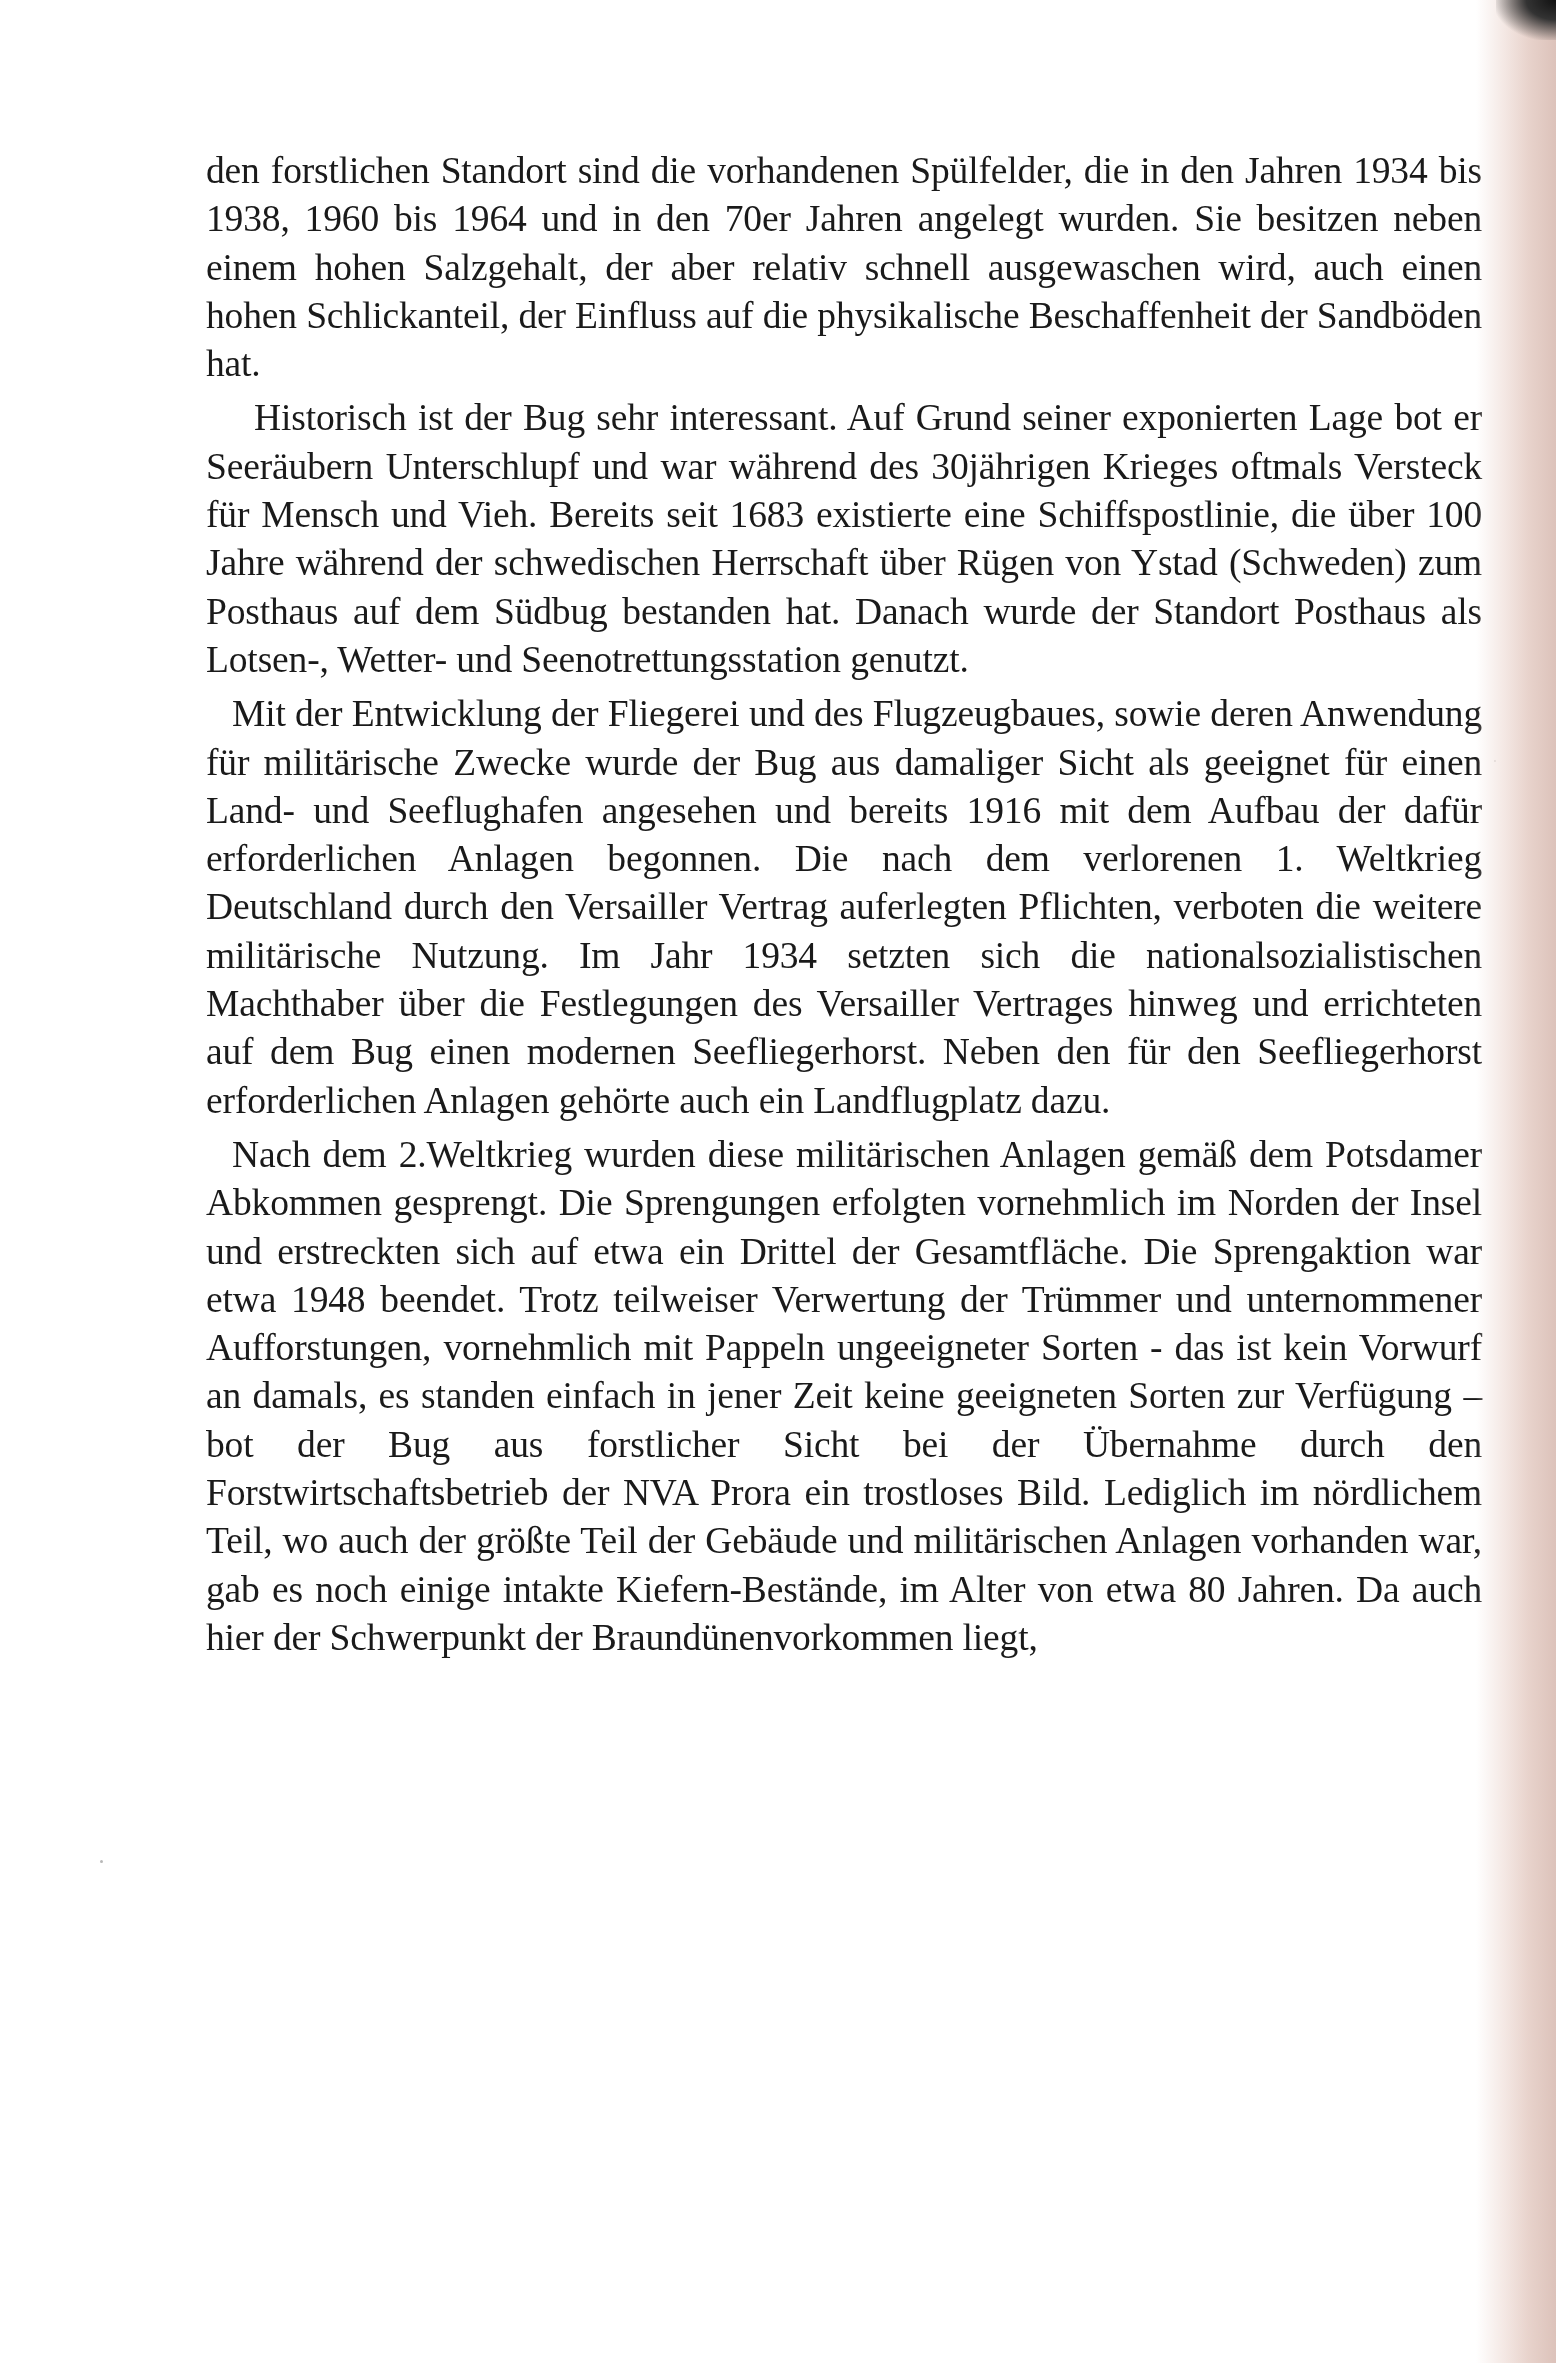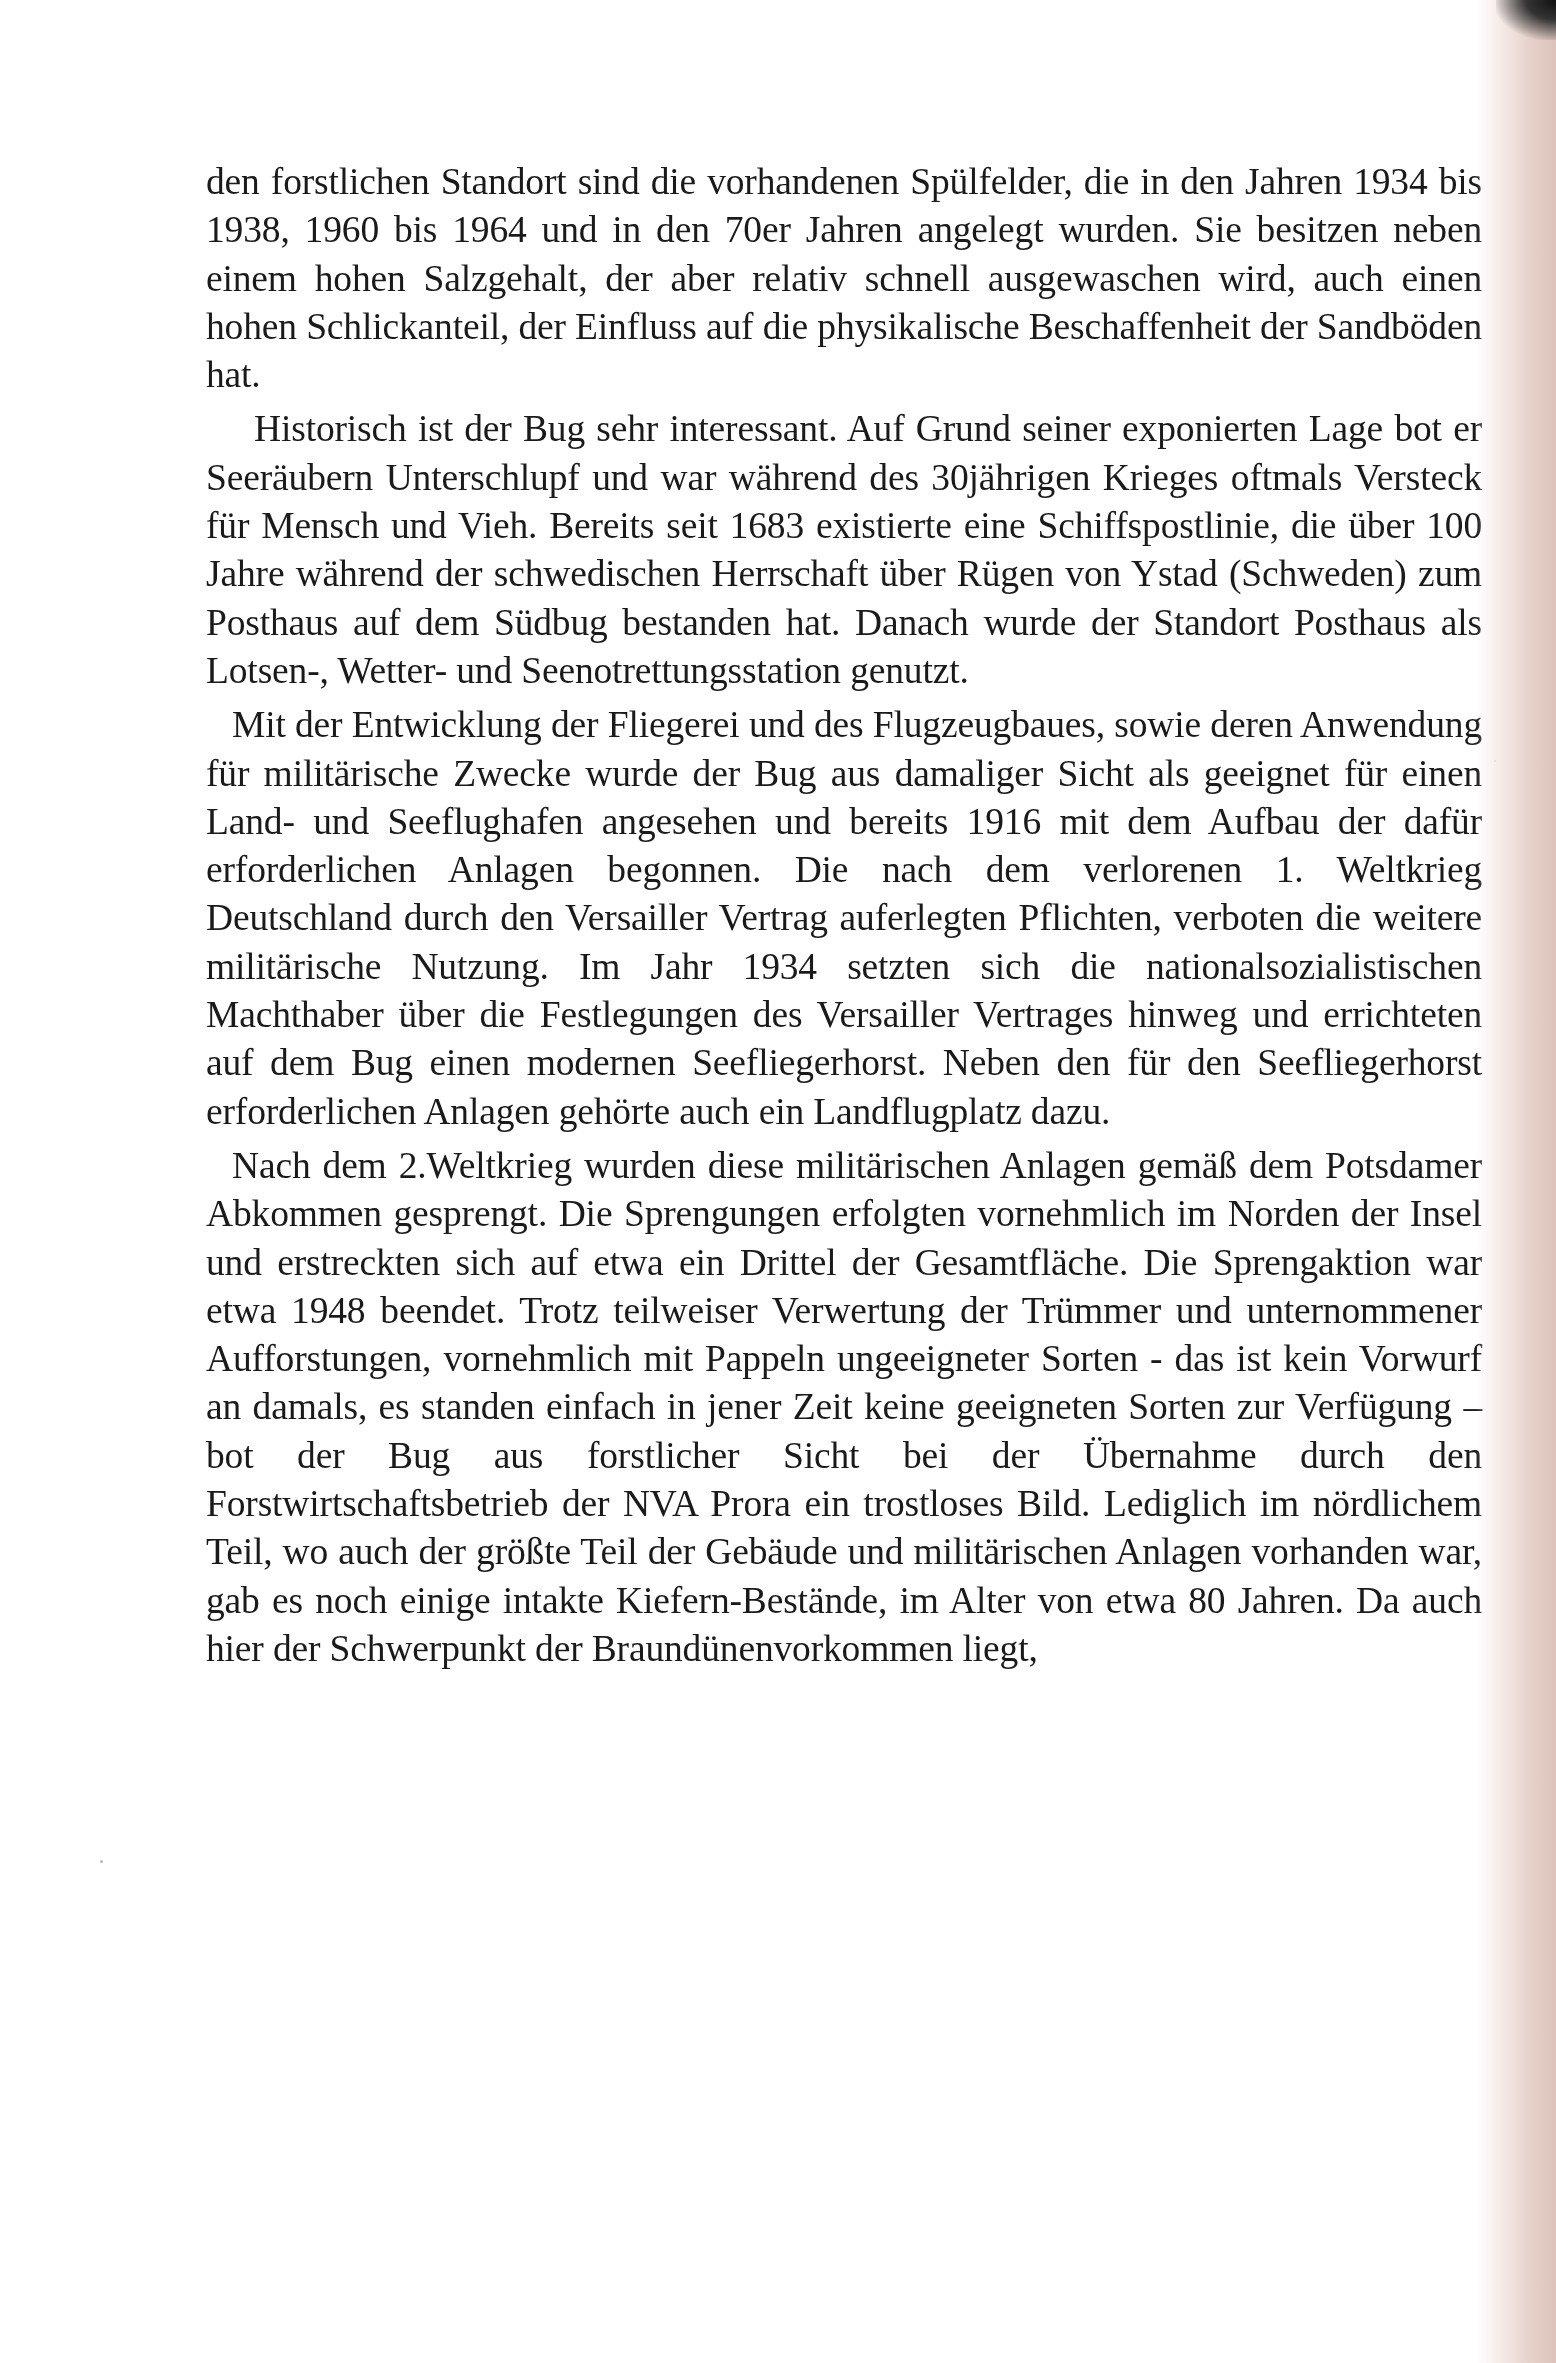--- a/index.html
+++ b/index.html
@@ -35,21 +35,21 @@
       position: absolute;
       top: 0;
       right: 0;
       width: 60px;
       height: 40px;
       background: radial-gradient(ellipse at top right, #111 0%, #333 35%, rgba(60,60,60,0) 75%);
     }
     .text-block {
       position: absolute;
       left: 206px;
-      top: 158px;
+      top: 147px;
       width: 1276px;
     }
     .para {
       margin: 0 0 6px 0;
       font-size: 37.5px;
       line-height: 48.3px;
       text-align: justify;
       hyphens: manual;
       letter-spacing: -0.15px;
     }

